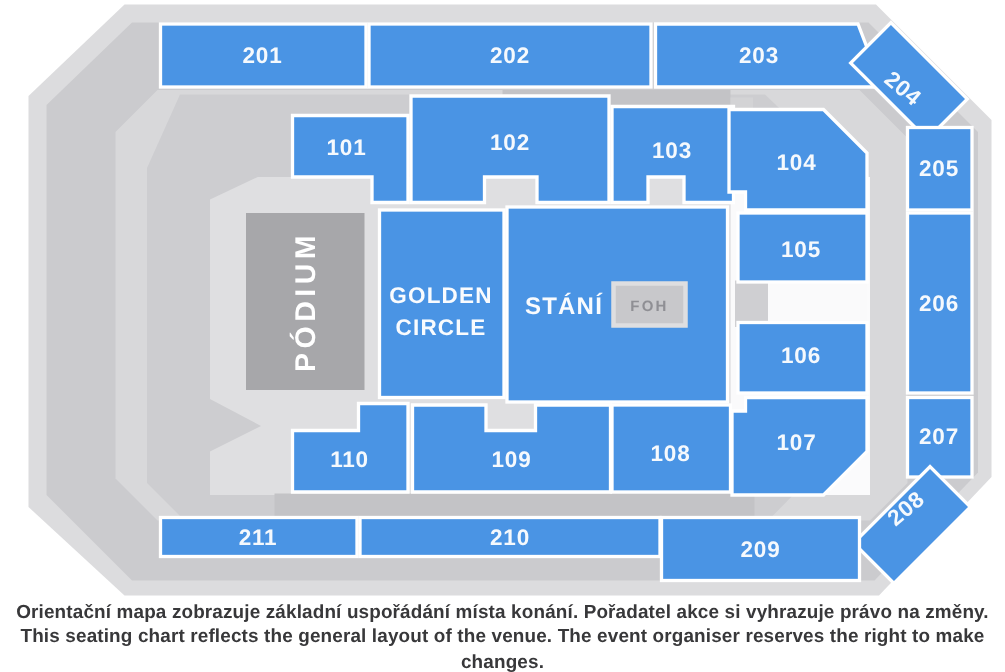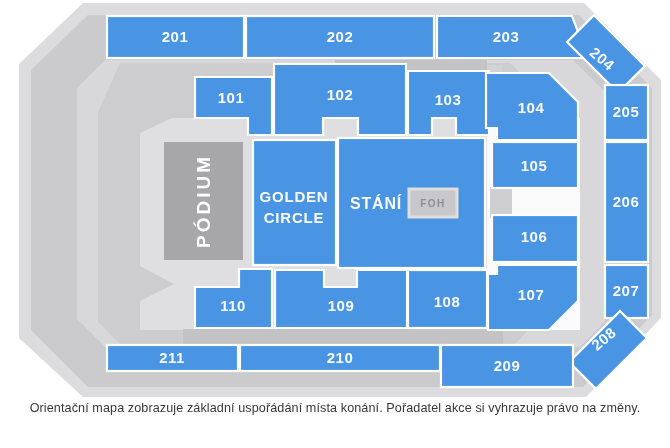--- a/index.html
+++ b/index.html
@@ -7,21 +7,21 @@
   #map-wrap{position:relative;width:670px;height:400px;}
   svg{display:block;}
   .bg{stroke:none;}
   .sec{stroke:#ffffff;stroke-width:2.2px;}
   .num{fill:#ffffff;opacity:.95;font:700 15px "Liberation Sans",sans-serif;text-anchor:middle;letter-spacing:.5px;}
   .zone{fill:#ffffff;opacity:.97;font:700 15px "Liberation Sans",sans-serif;text-anchor:middle;letter-spacing:.8px;}
   .stani-lbl{font-size:16px;}
   .stage-lbl{fill:#ffffff;font:700 19px "Liberation Sans",sans-serif;text-anchor:middle;letter-spacing:3px;}
   .foh-lbl{fill:#8f8f94;font:700 10px "Liberation Sans",sans-serif;text-anchor:middle;letter-spacing:1.5px;}
   #caption{position:absolute;left:0;top:400px;width:670px;text-align:center;
-           color:#38383a;font-size:12.6px;line-height:16.4px;letter-spacing:.1px;}
+           color:#38383a;font-size:12.6px;line-height:16.4px;letter-spacing:.1px;font-weight:bold;}
 </style>
 </head>
 <body>
 
 <div id="map-wrap">
 <svg width="670" height="400" viewBox="0 0 670 400" xmlns="http://www.w3.org/2000/svg">
 
   <g>
     <path class="bg" d="M83,3 H584 L661,80 V318 L586,397 H83 L19,338 V64 Z" fill="#DCDCDE"></path>
     <path class="bg" d="M88,15 H579 L652,88 V315 L583,387 H88 L31,330 V70 Z" fill="#CBCBCE"></path>
@@ -141,13 +141,14 @@
   </g>
   <g>
     <rect class="sec" x="107" y="345" width="131" height="26" fill="#4A94E4"></rect>
     <text class="num" x="172" y="363">211</text>
   </g>
 </svg>
 </div>
 
 <div id="caption">
   <div>Orientační mapa zobrazuje základní uspořádání místa konání. Pořadatel akce si vyhrazuje právo na změny.</div>
+  <div>This seating chart reflects the general layout of the venue. The event organiser reserves the right to make changes.</div>
 </div>
 
 </body></html>

